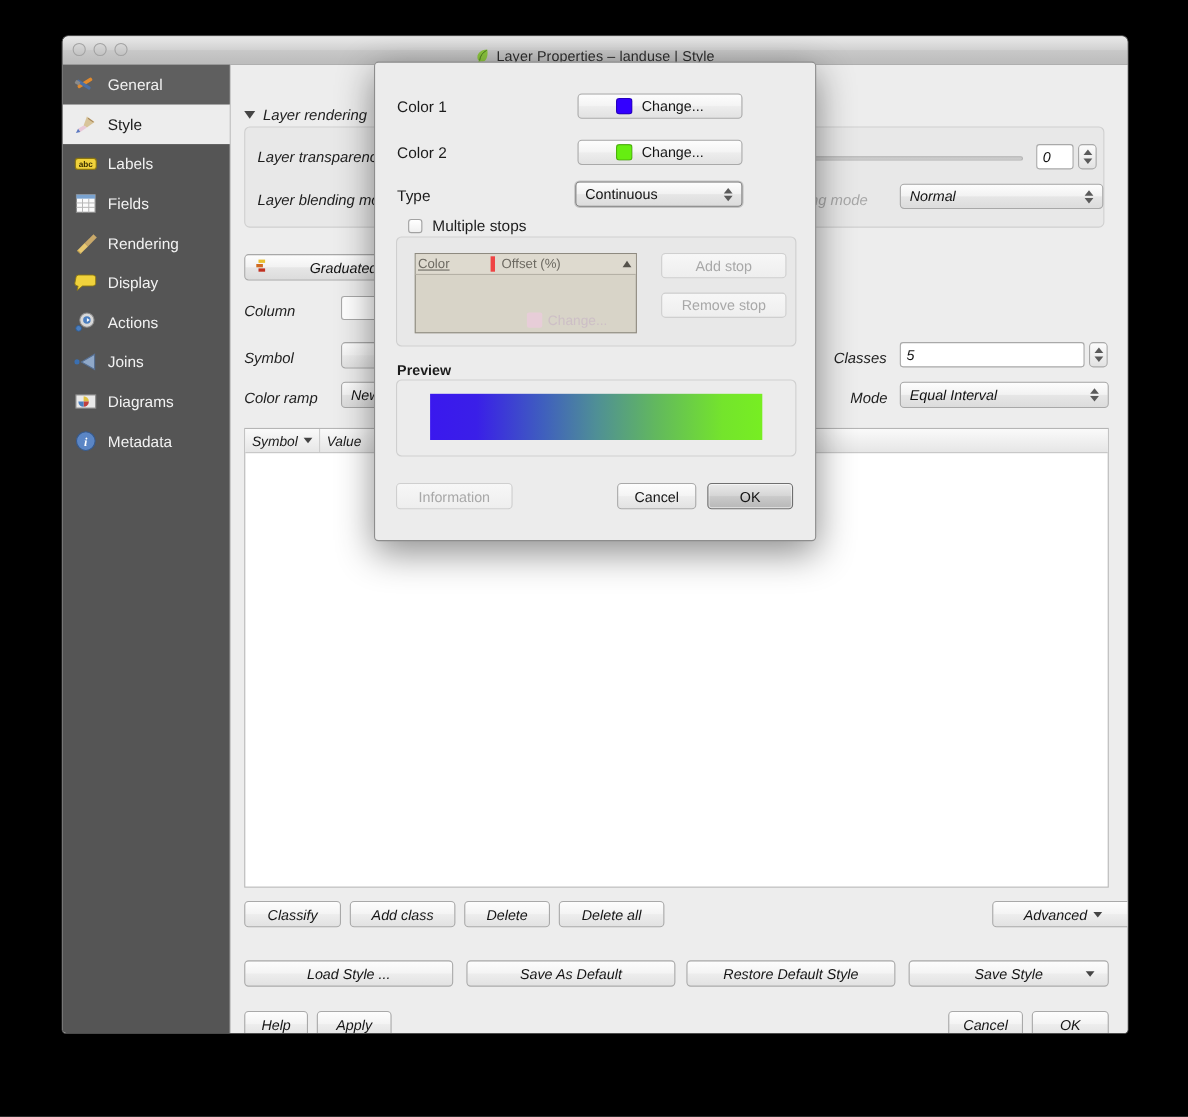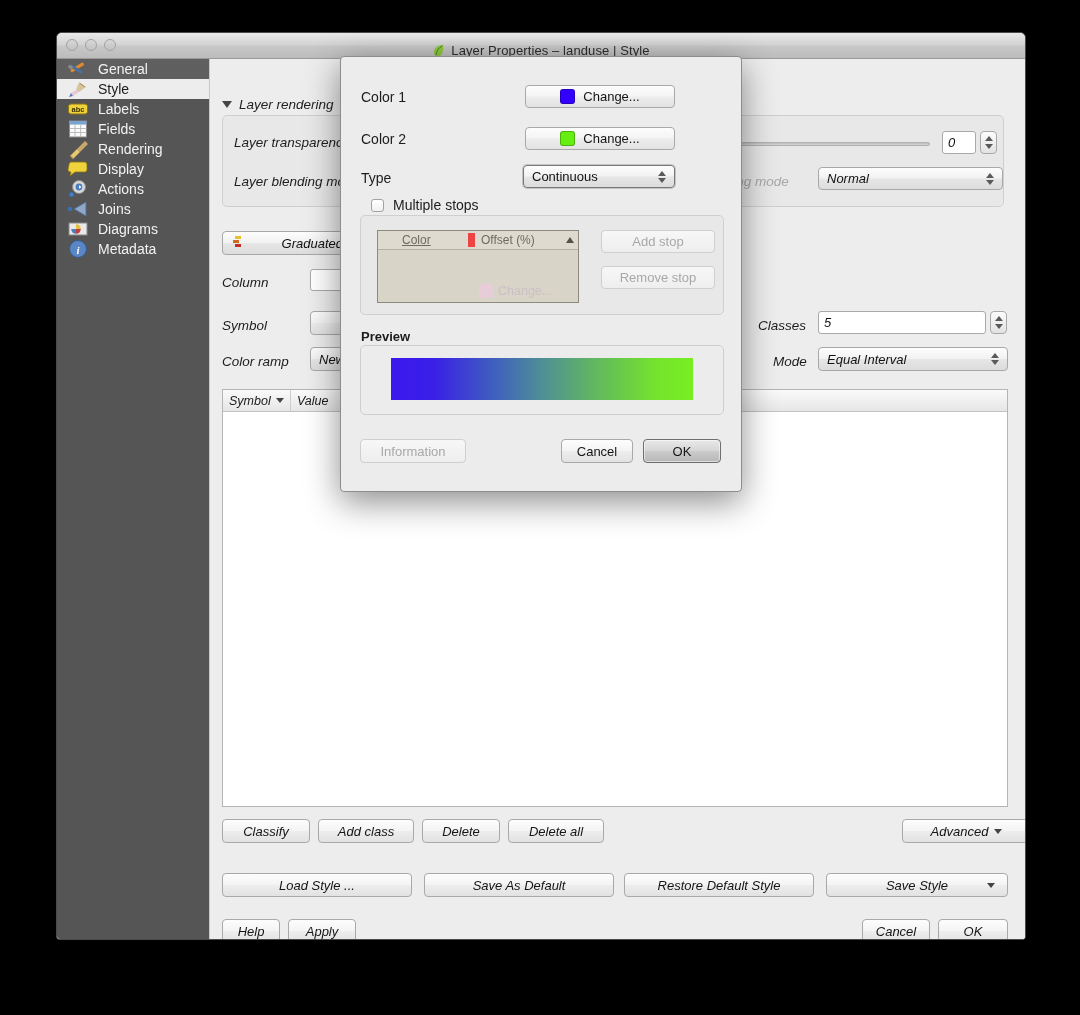--- a/index.html
+++ b/index.html
@@ -80,21 +80,21 @@
   }
 
   
   .sidebar {
     width: 152px;
     background: #555555;
     flex: 0 0 152px;
     padding-top: 0;
   }
   .side-item {
-    height: 20px;
+    height: 36px;
     display: flex;
     align-items: center;
     gap: 9px;
     padding-left: 10px;
     color: #f2f2f2;
     font-size: 14px;
     box-sizing: border-box;
   }
   .side-item.selected {
     background: #ededed;
@@ -655,21 +655,21 @@
           <span class="ar-dn"></span>
       </span>
     </div>
 
     <div class="checkbox" style="left:30px; top:142px;"></div>
     <span class="dlg-lbl" style="left:52px; top:140px;text-align:center;">Multiple stops</span>
 
     <div class="stops-group">
       <div class="stops-table">
         <div class="st-head">
-          <span style="width:66px; padding-left:24px; border-right:7px solid #ef4444;text-decoration:underline;">Color</span>
+          <span style="width:66px; padding-left:2px; border-right:4px solid #ef4444;text-decoration:underline;">Color</span>
           <span style="flex:1; padding-left:6px;">Offset (%)</span>
           <span style="width:16px; display:flex; align-items:center; justify-content:center;">
             <span style="width:0;height:0;border-left:4px solid transparent;border-right:4px solid transparent;border-bottom:6px solid #55524b;"></span>
           </span>
         </div>
       </div>
       <div style="position:absolute; left:118px; top:68px; display:flex; align-items:center; gap:5px; color:#cdbfc6; font-size:12.5px;">
         <span style="width:14px;height:14px;background:#e7cdd8;border-radius:2px;display:inline-block;"></span>
         <span>Change...</span>
       </div>

